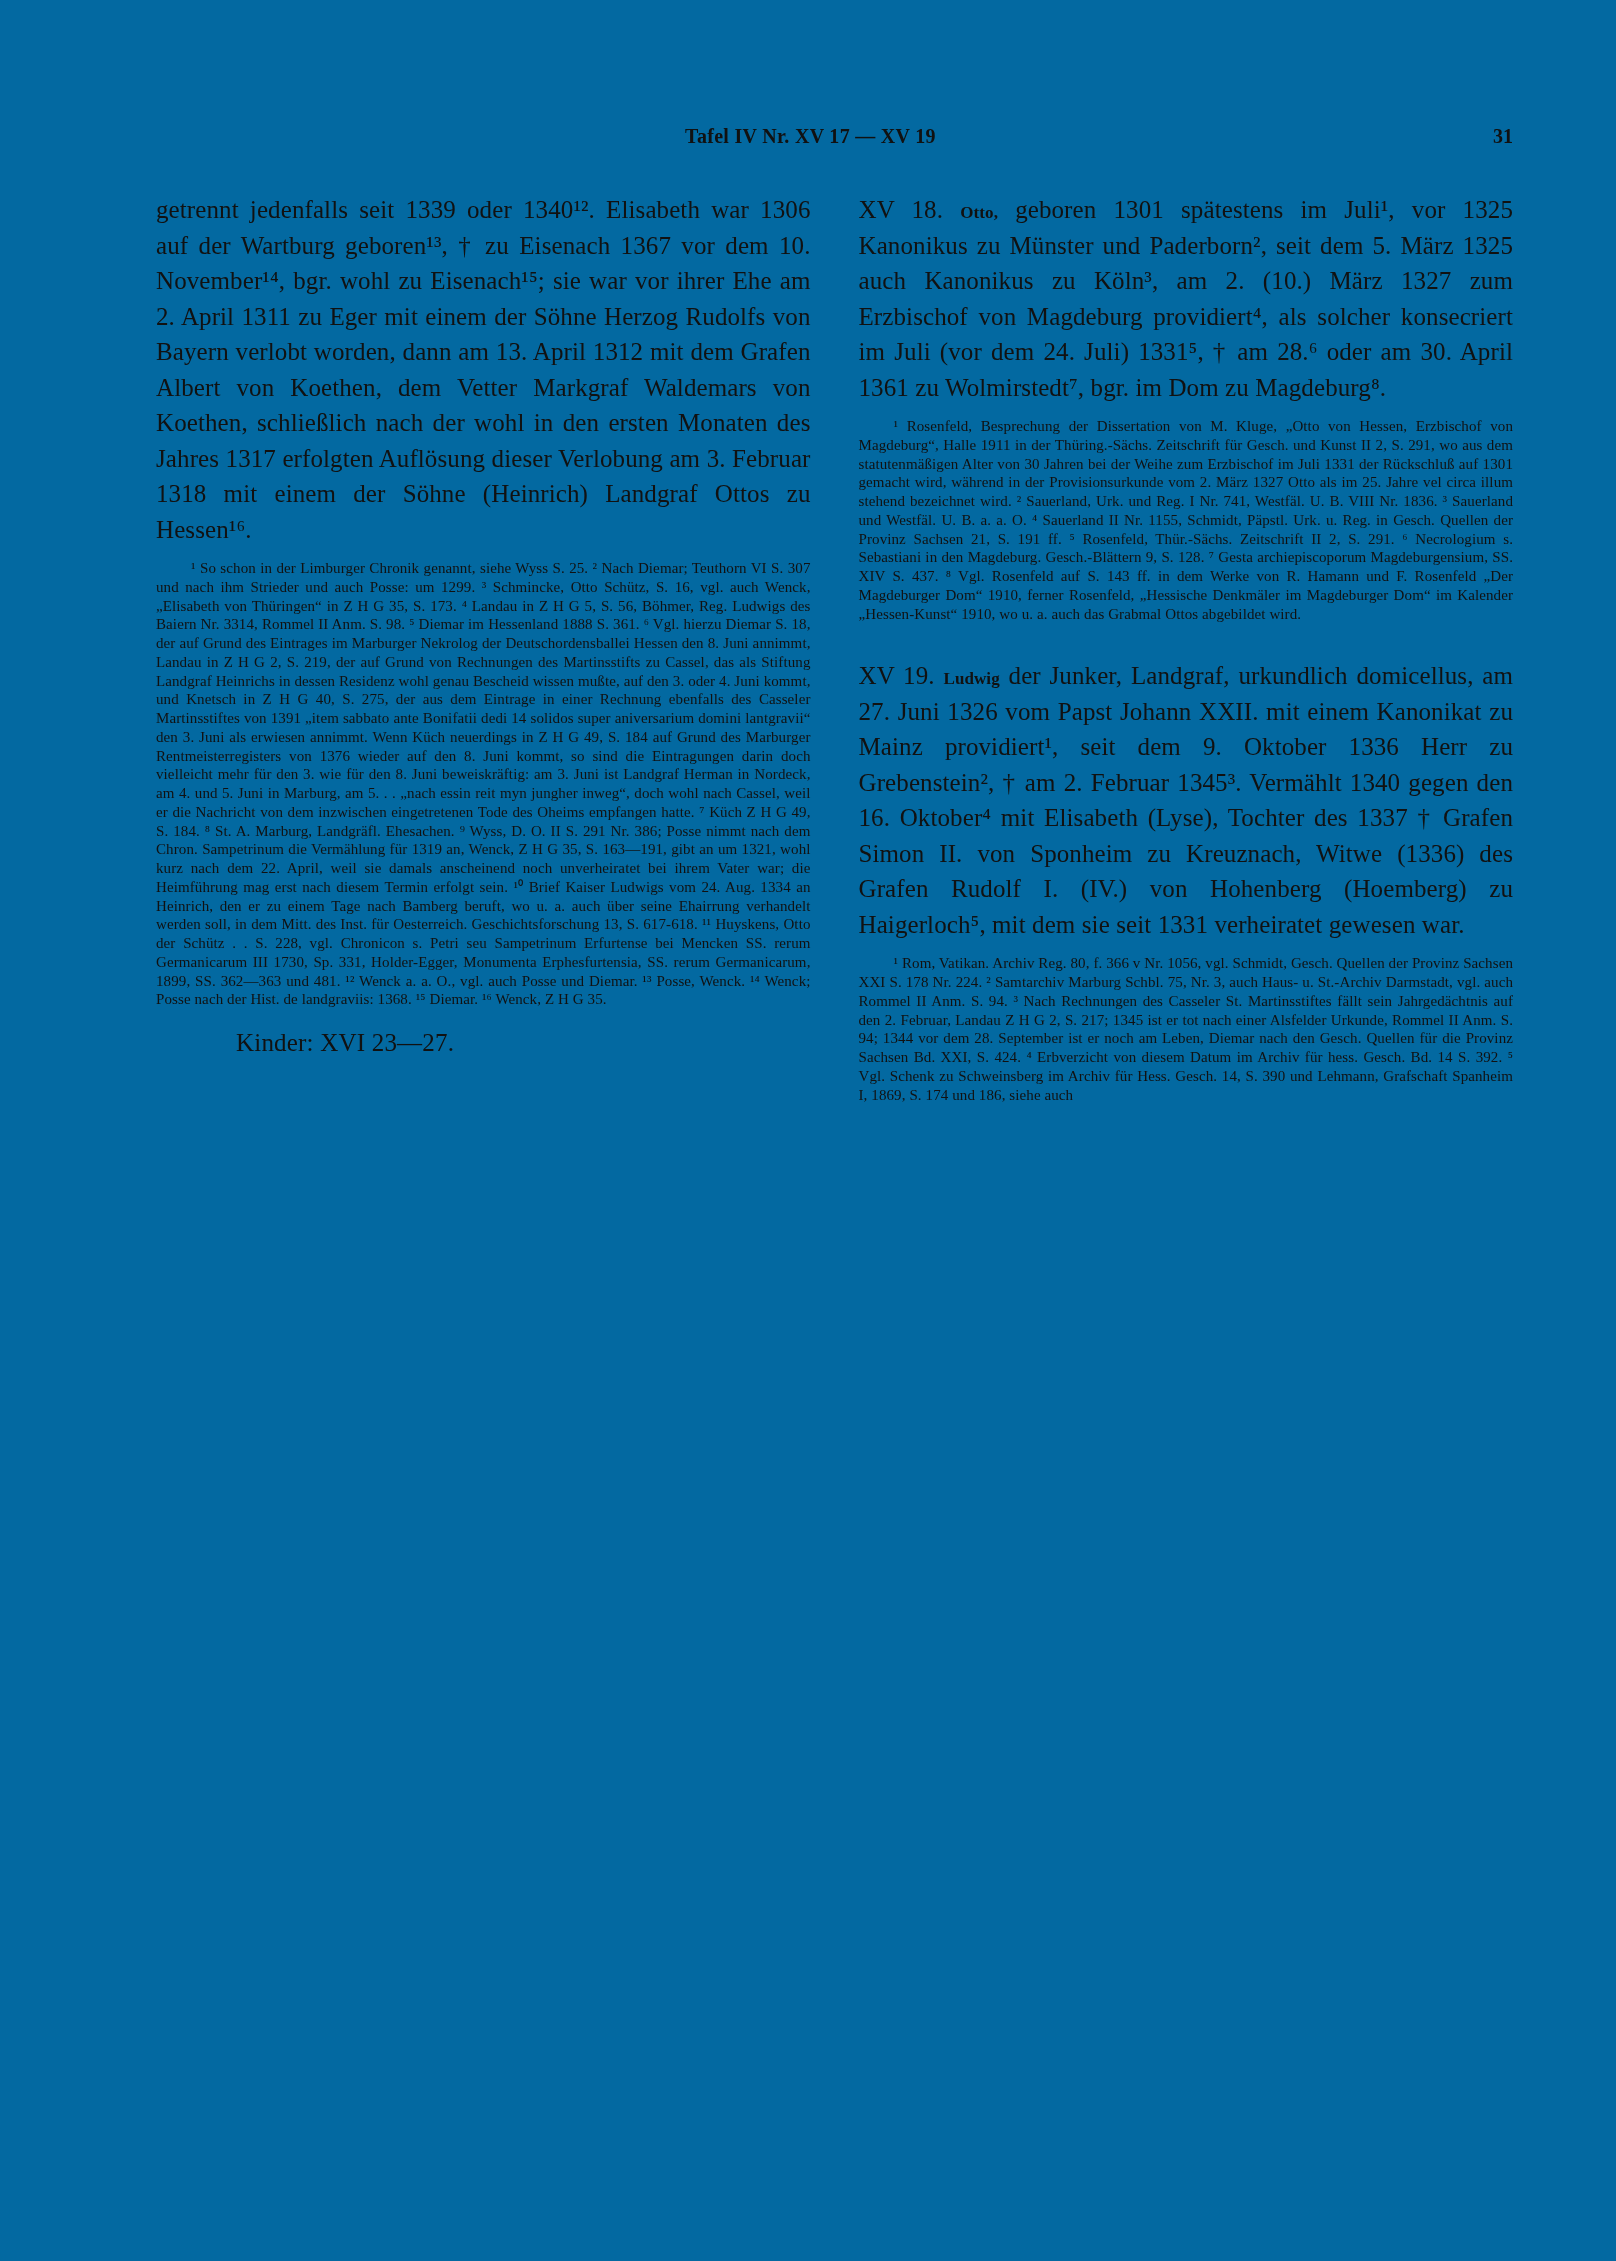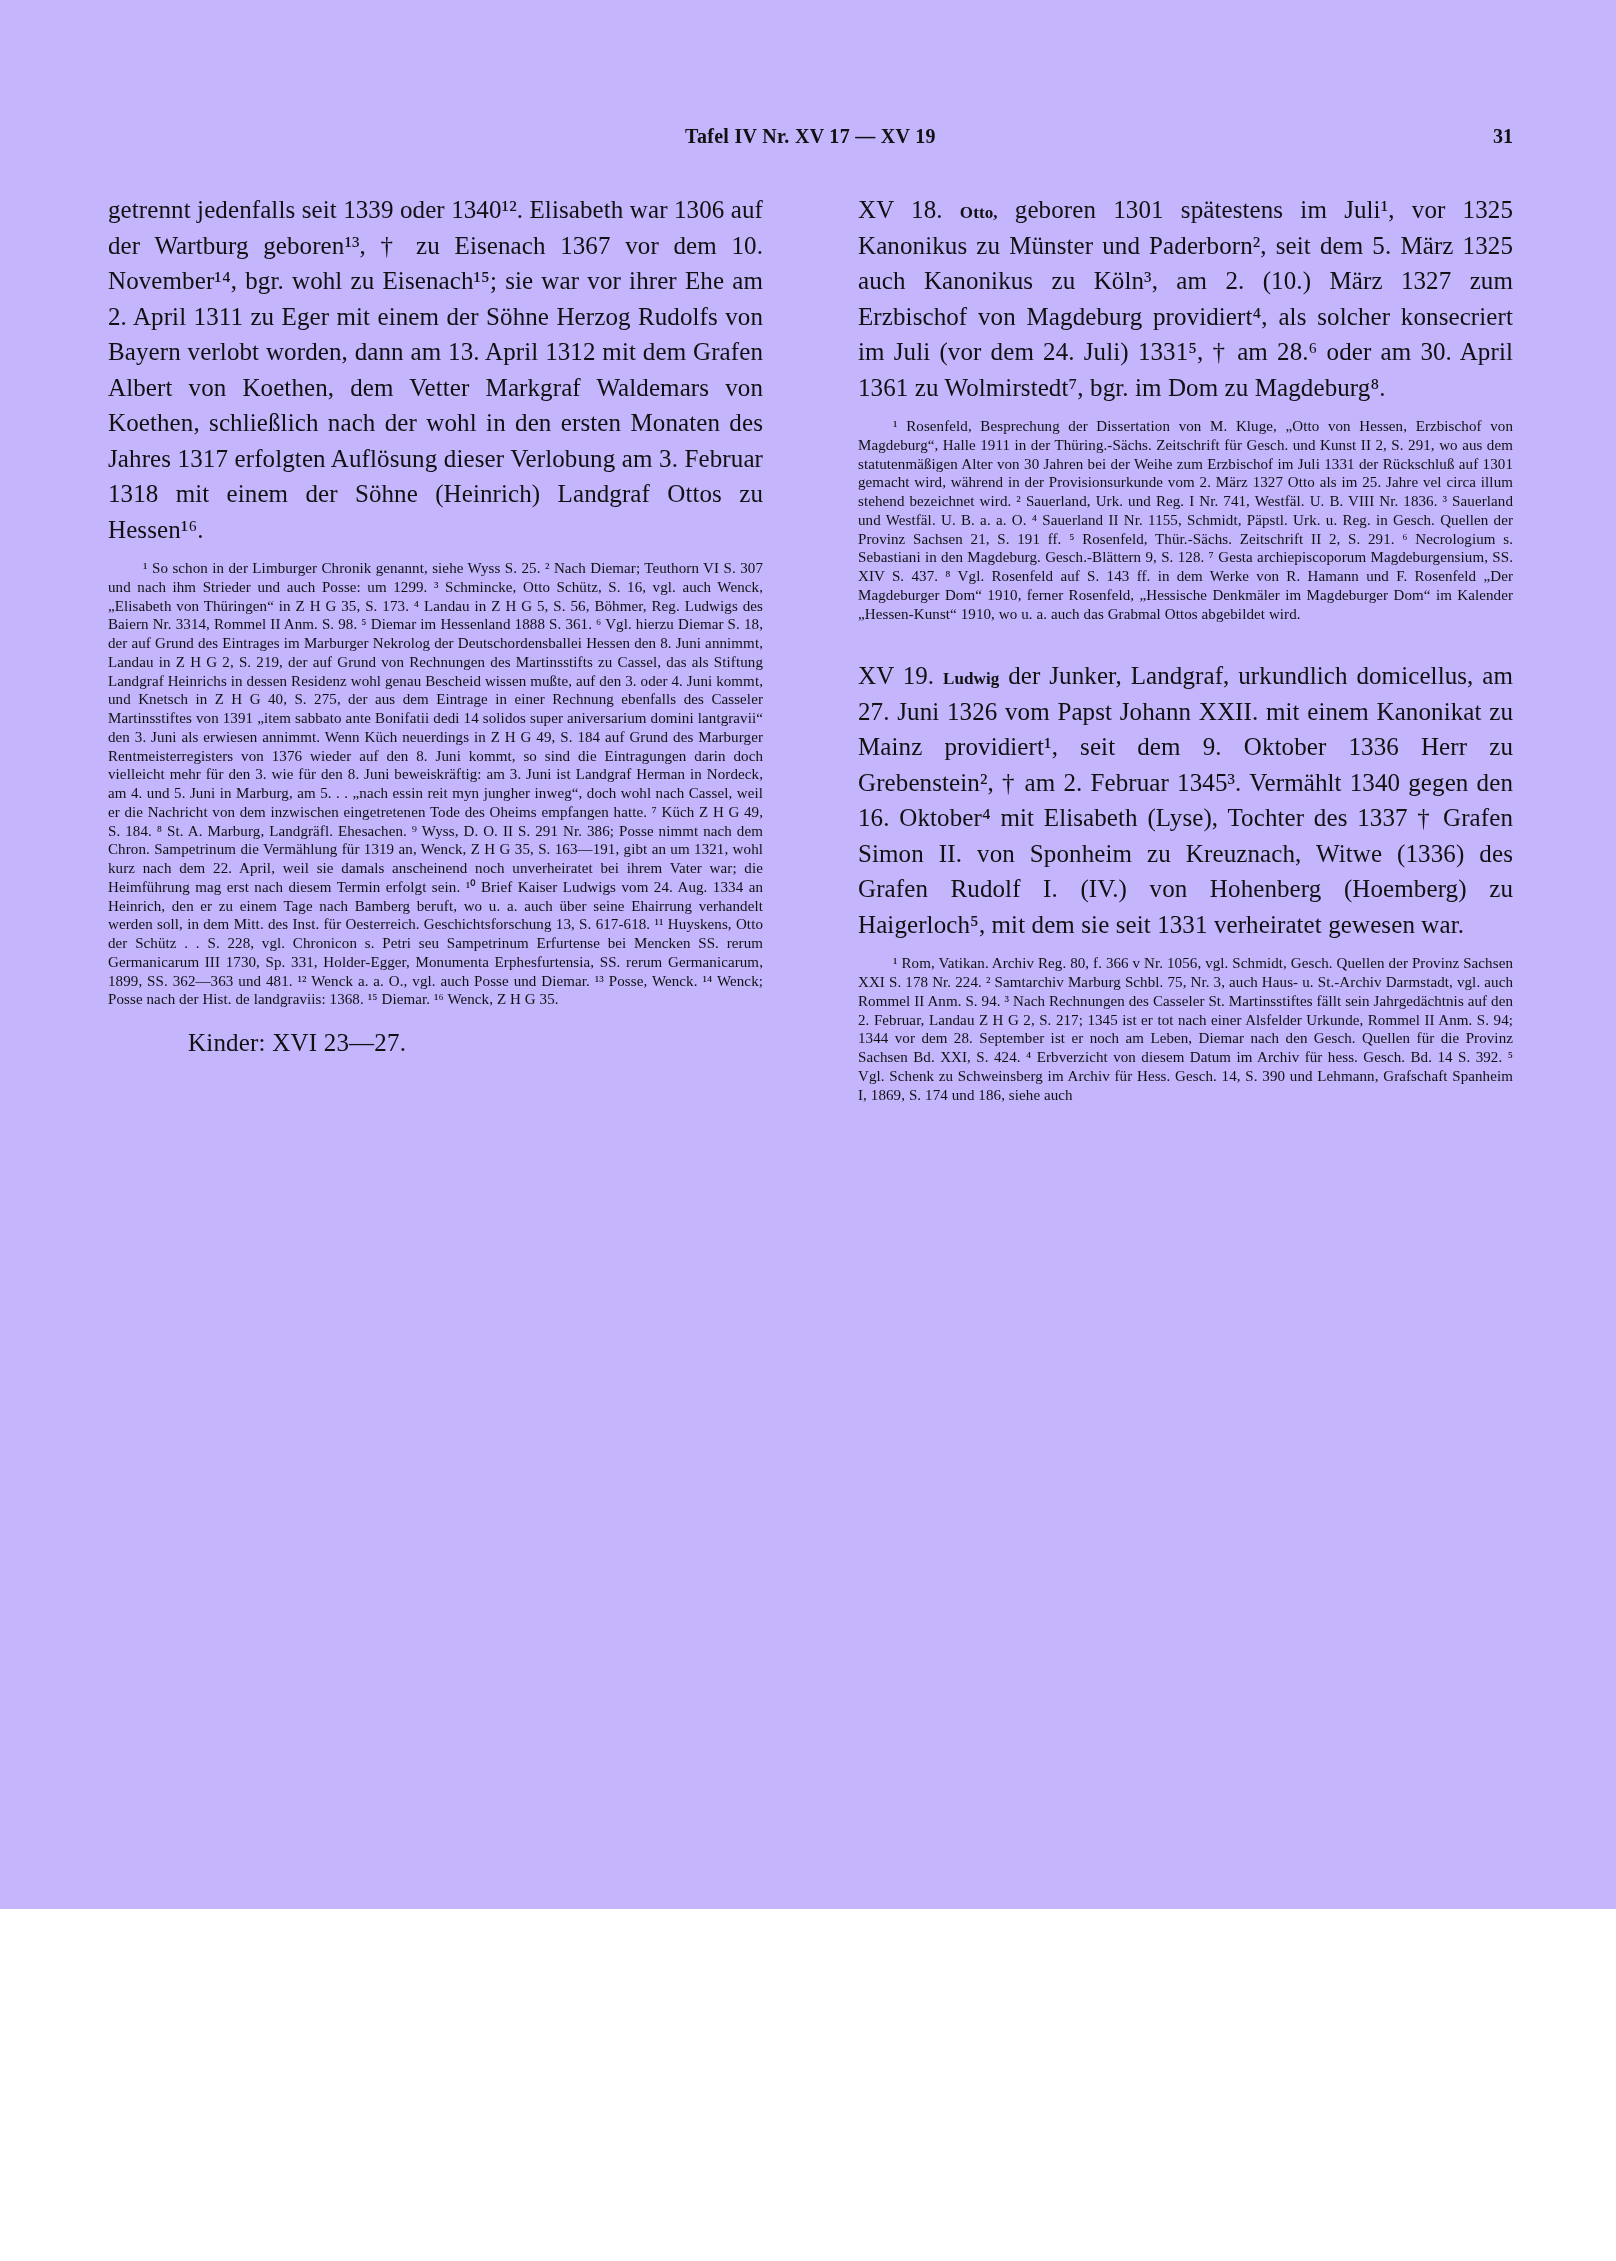--- a/index.html
+++ b/index.html
@@ -12,22 +12,22 @@
     height: 2261px;
     font-family: "Liberation Serif", serif;
     color: #111111;
     position: relative;
     overflow: hidden;
   }
   .page {
     position: absolute;
     left: 0; top: 0;
     width: 1617px;
-    height: 1909px;
-    background: #c4b5fd;
+    height: 2261px;
+    background: #0369a1;
   }
   .header {
     position: absolute;
     left: 108px;
     top: 125px;
     width: 1405px;
     height: 27px;
   }
   .header-title {
     position: absolute;
@@ -48,20 +48,21 @@
   .columns {
     position: absolute;
     left: 108px;
     top: 192px;
     width: 1405px;
     display: flex;
     justify-content: space-between;
   }
   .col {
     width: 655px;
+    margin-left: 48px;
   }
   .body-text {
     font-size: 25px;
     line-height: 1.42;
     text-align: justify;
     text-justify: inter-word;
     letter-spacing: 0.1px;
     margin: 0 0 4px 0;
   }
   .notes {

